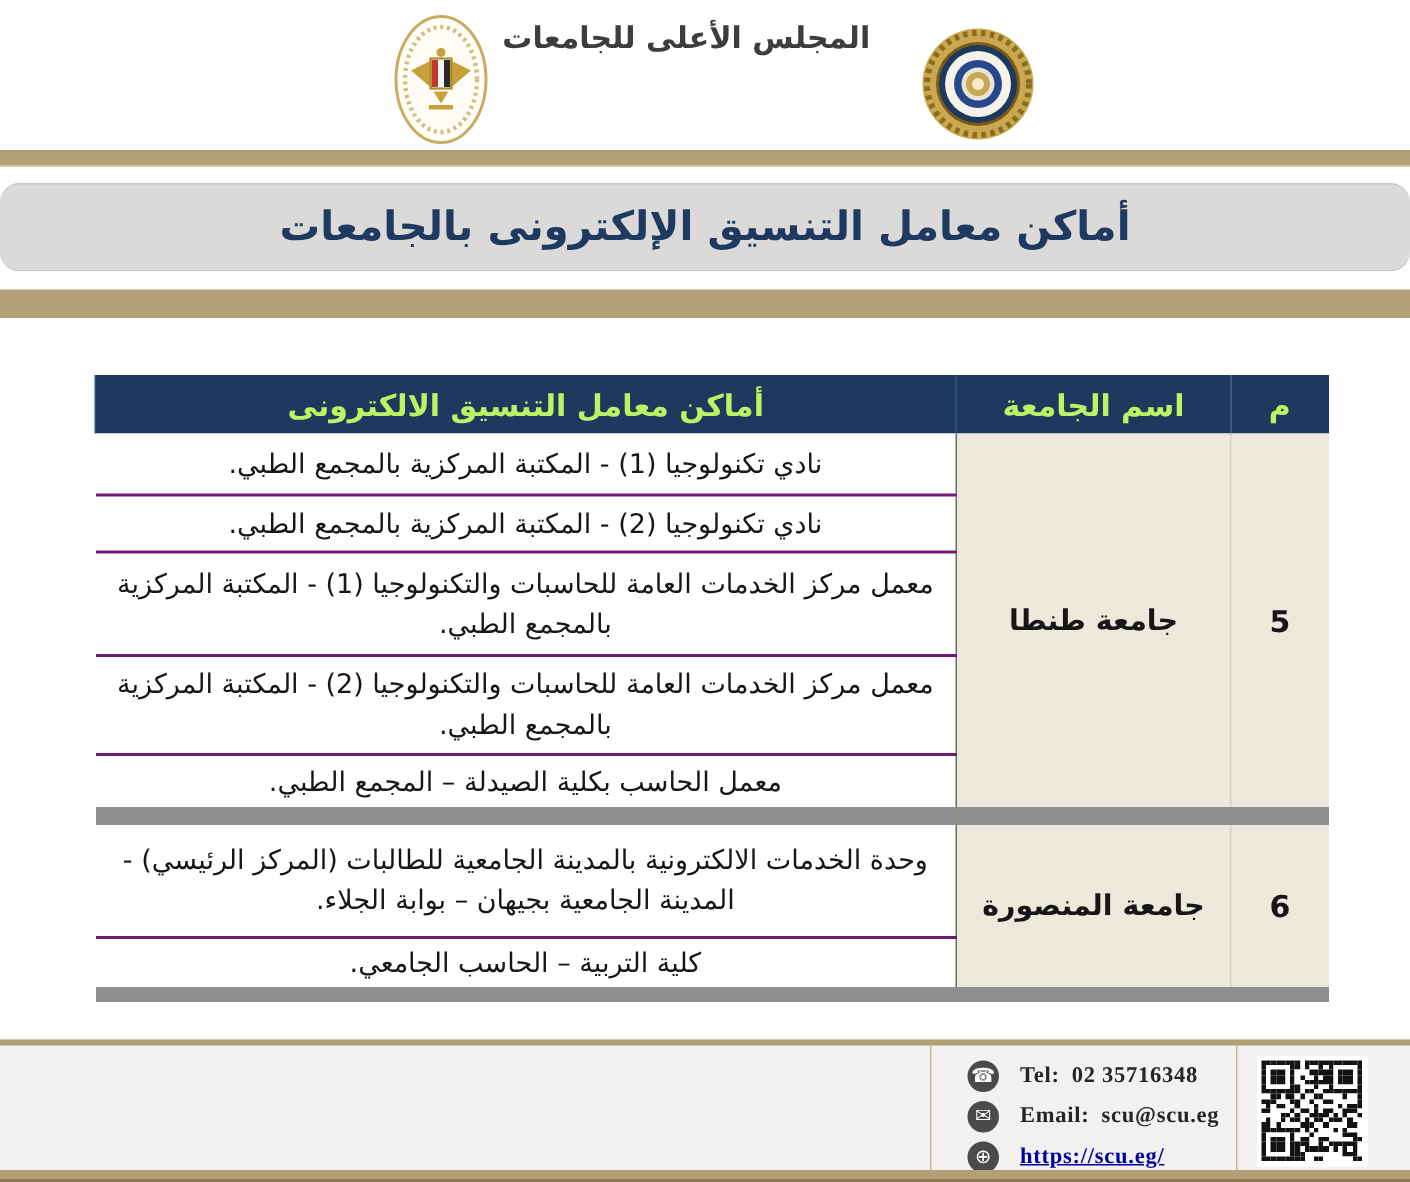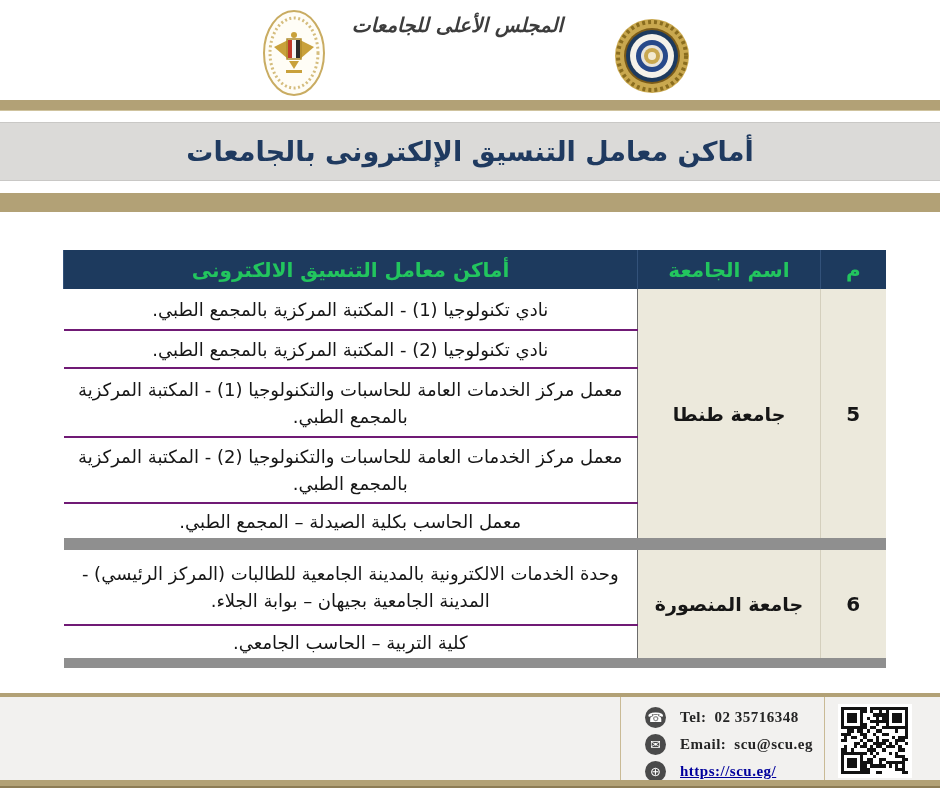--- a/index.html
+++ b/index.html
@@ -1,41 +1,41 @@
 <!DOCTYPE html>
 <html lang="ar"><head>
 <meta charset="utf-8">
 <style>
   * { margin:0; padding:0; box-sizing:border-box; }
   html,body { background:#ffffff; }
   body { width:940px; height:788px; position:relative; overflow:hidden;
          font-family:"DejaVu Sans", sans-serif; }
 
   
-  .header { position:absolute; top:0; left:0; width:940px; height:100px; background:#fff;font-style:italic; }
+  .header { position:absolute; top:0; left:0; width:940px; height:100px; background:#fff; }
   .ministry-emblem { position:absolute; left:262px; top:9px; width:64px; height:88px; }
   .org-text { position:absolute; left:330px; top:13px; width:255px; text-align:center; }
   .org-ar { font-size:20px; font-weight:bold; color:#3d3d3d; direction:rtl; white-space:nowrap; }
   .org-en { font-size:13px; color:#4a4a4a; margin-top:1px; white-space:nowrap; }
   .dept-ar { font-size:17px; font-weight:bold; color:#3d3d3d; direction:rtl; margin-top:13px; white-space:nowrap; }
   .scu-logo { position:absolute; left:614px; top:13px; width:76px; height:86px; }
 
   
   .gold-bar-1 { position:absolute; top:100px; left:0; width:940px; height:11px; background:#b2a176; border-bottom:1px solid #cfc39e; }
   .title-banner { position:absolute; top:122px; left:0; width:940px; height:59px; background:#dbdad8;
                   border-top:1px solid #c9c8c6; border-bottom:1px solid #c9c8c6;
-                  display:flex; align-items:center; justify-content:center; }
+                  display:flex; align-items:center; justify-content:center;border-radius:13px; }
   .title-banner h1 { font-size:27px; font-weight:bold; color:#1f3a60; direction:rtl; }
   .gold-bar-2 { position:absolute; top:193px; left:0; width:940px; height:19px; background:#b2a176; }
 
   
   table.coord { position:absolute; top:250px; left:63px; width:822px;
                 border-collapse:collapse; direction:rtl; table-layout:fixed; }
   col.c-num { width:65px; } col.c-univ { width:183px; } col.c-loc { width:574px; }
-  th { background:#1d3a5e; color:#22c55e; font-size:20px; font-weight:bold;
+  th { background:#1d3a5e; color:#bef264; font-size:20px; font-weight:bold;
        height:39px; text-align:center; vertical-align:middle; border-left:1px solid #33527a; }
   td { vertical-align:middle; text-align:center; color:#161616; }
   td.loc { background:#ffffff; font-size:18px; line-height:1.5; padding:2px 10px;
            border-bottom:2px solid #701a75; }
   td.loc.last { border-bottom:none; }
   td.univ { background:#ece9dc; font-size:19px; font-weight:bold;
             border-left:1.5px solid #6b6b6b; border-right:1px solid #d4cfbd; }
   td.num { background:#ece9dc; font-size:20px; font-weight:bold; }
   tr.sep td { background:#8f8f8f; height:12px; padding:0; border:none; }
   tr.sep.bottom td { height:10px; }

